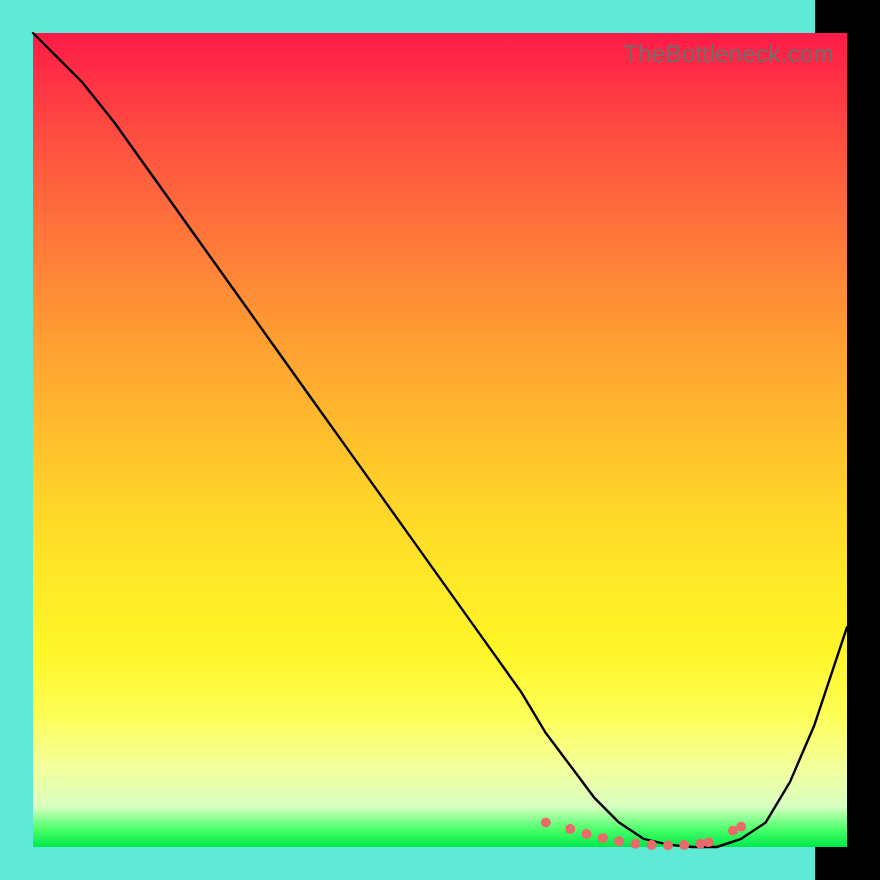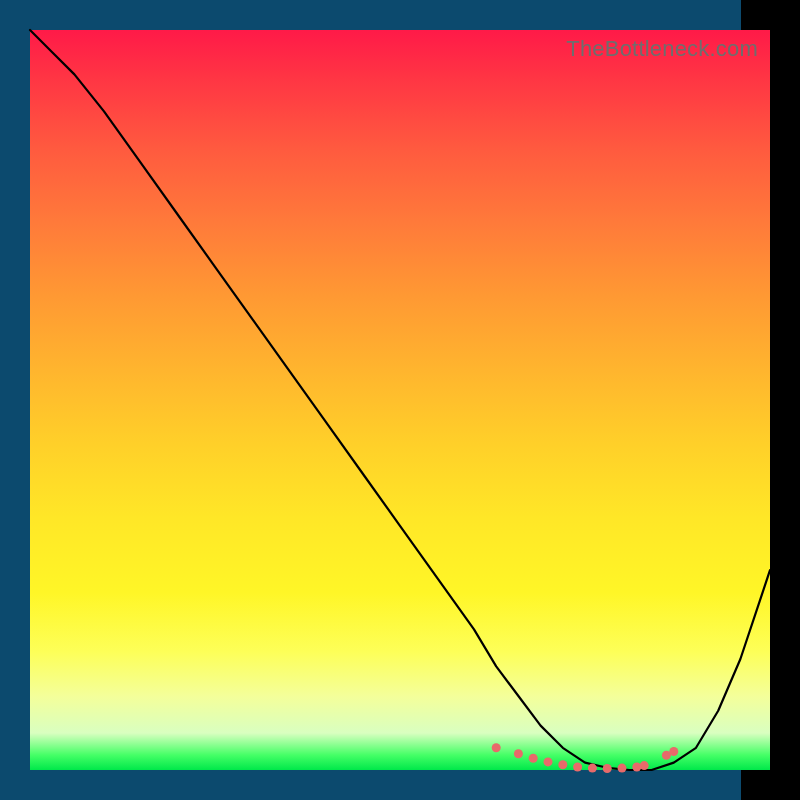--- a/index.html
+++ b/index.html
@@ -8,21 +8,21 @@
     width: 800px;
     height: 800px;
     background: #000;
     overflow: hidden;
     font-family: Arial, Helvetica, sans-serif;
   }
   .frame {
     position: relative;
     width: 741px;
     height: 800px;
-    background: #0c4a6e;
+    background: #5eead4;
   }
   .plot-area {
     position: absolute;
     left: 30px;
     top: 30px;
     width: 740px;
     height: 740px;
     background: linear-gradient(
       to bottom,
       #ff1a48 0%,

